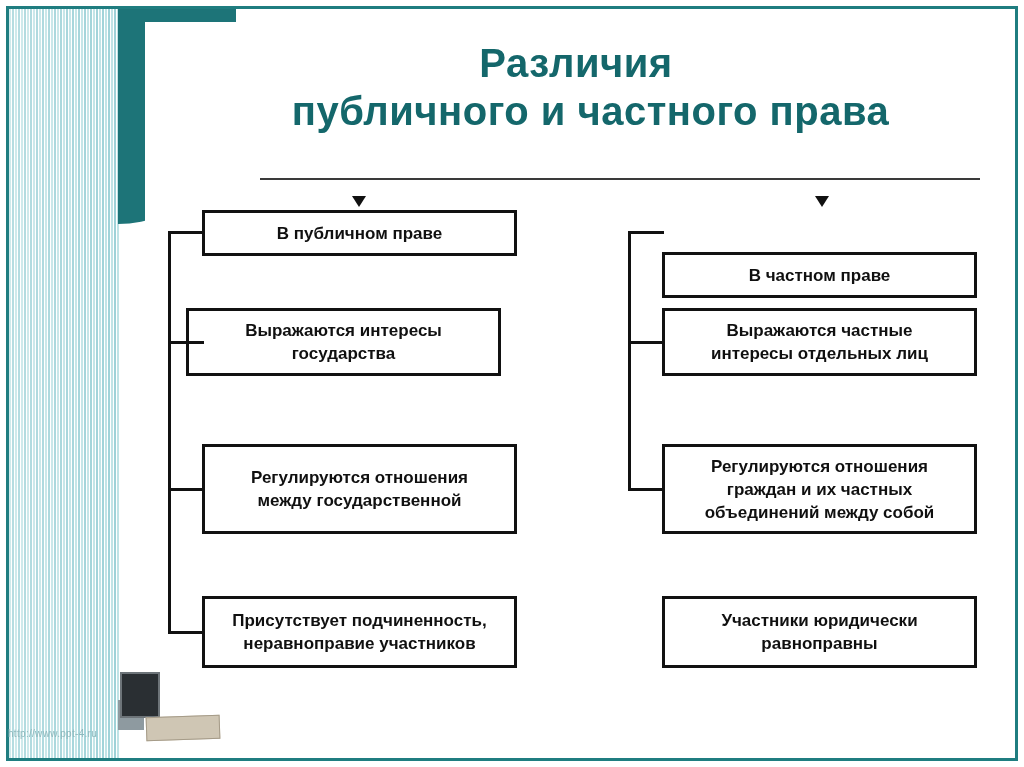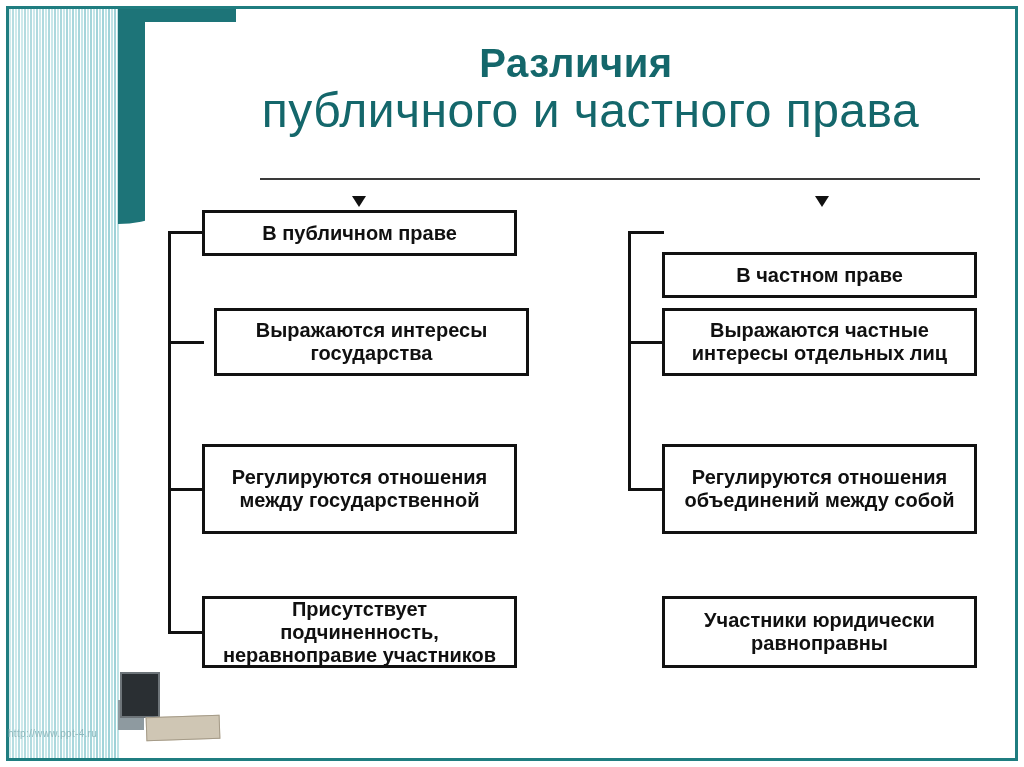--- a/index.html
+++ b/index.html
@@ -87,22 +87,22 @@
   }
   .title-line1 {
     color: #14676b;
     font-size: 40px;
     font-weight: bold;
     line-height: 46px;
     letter-spacing: 0.5px;
   }
   .title-line2 {
     color: #14676b;
-    font-size: 48px;
-    font-weight: normal;
+    font-size: 40px;
+    font-weight: bold;
     line-height: 50px;
     letter-spacing: 0.5px;
     margin-left: 29px;
   }
   .title-rule {
     position: absolute;
     left: 260px;
     top: 178px;
     width: 720px;
     height: 2px;
@@ -121,21 +121,21 @@
   .node {
     position: absolute;
     border: 3px solid #111111;
     background: #ffffff;
     box-sizing: border-box;
     display: flex;
     align-items: center;
     justify-content: center;
     text-align: center;
     color: #101010;
-    font-size: 20px;
+    font-size: 17px;
     font-weight: bold;
     line-height: 23px;
     padding: 4px 8px;
   }
   .node span { display: block; }
 
   
   .ln {
     position: absolute;
     background: #111111;
@@ -214,21 +214,21 @@
   <div class="title-rule"></div>
 
   <div class="diagram">
 
     <div class="arrow-down" style="left:202px; top:0px;"></div>
 
     <div class="node" style="left:52px; top:14px; width:315px; height:46px;">
       <span>В публичном праве</span>
     </div>
 
-    <div class="node" style="left:64px; top:112px; width:315px; height:68px;justify-content:center;">
+    <div class="node" style="left:36px; top:112px; width:315px; height:68px;justify-content:center;">
       <span>
         <span>Выражаются интересы</span>
         <span>государства</span>
       </span>
     </div>
 
     <div class="node" style="left:52px; top:248px; width:315px; height:90px;">
       <span>
         <span>Регулируются отношения</span>
         <span>между государственной</span>
@@ -257,20 +257,21 @@
     <div class="node" style="left:512px; top:112px; width:315px; height:68px;">
       <span>
         <span>Выражаются частные</span>
         <span>интересы отдельных лиц</span>
       </span>
     </div>
 
     <div class="node" style="left:512px; top:248px; width:315px; height:90px;">
       <span>
         <span>Регулируются отношения</span>
+        <span>граждан и их частных</span>
         <span>объединений между собой</span>
       </span>
     </div>
 
     <div class="node" style="left:512px; top:400px; width:315px; height:72px;text-align:center;">
       <span>
         <span>Участники юридически</span>
         <span>равноправны</span>
       </span>
     </div>

